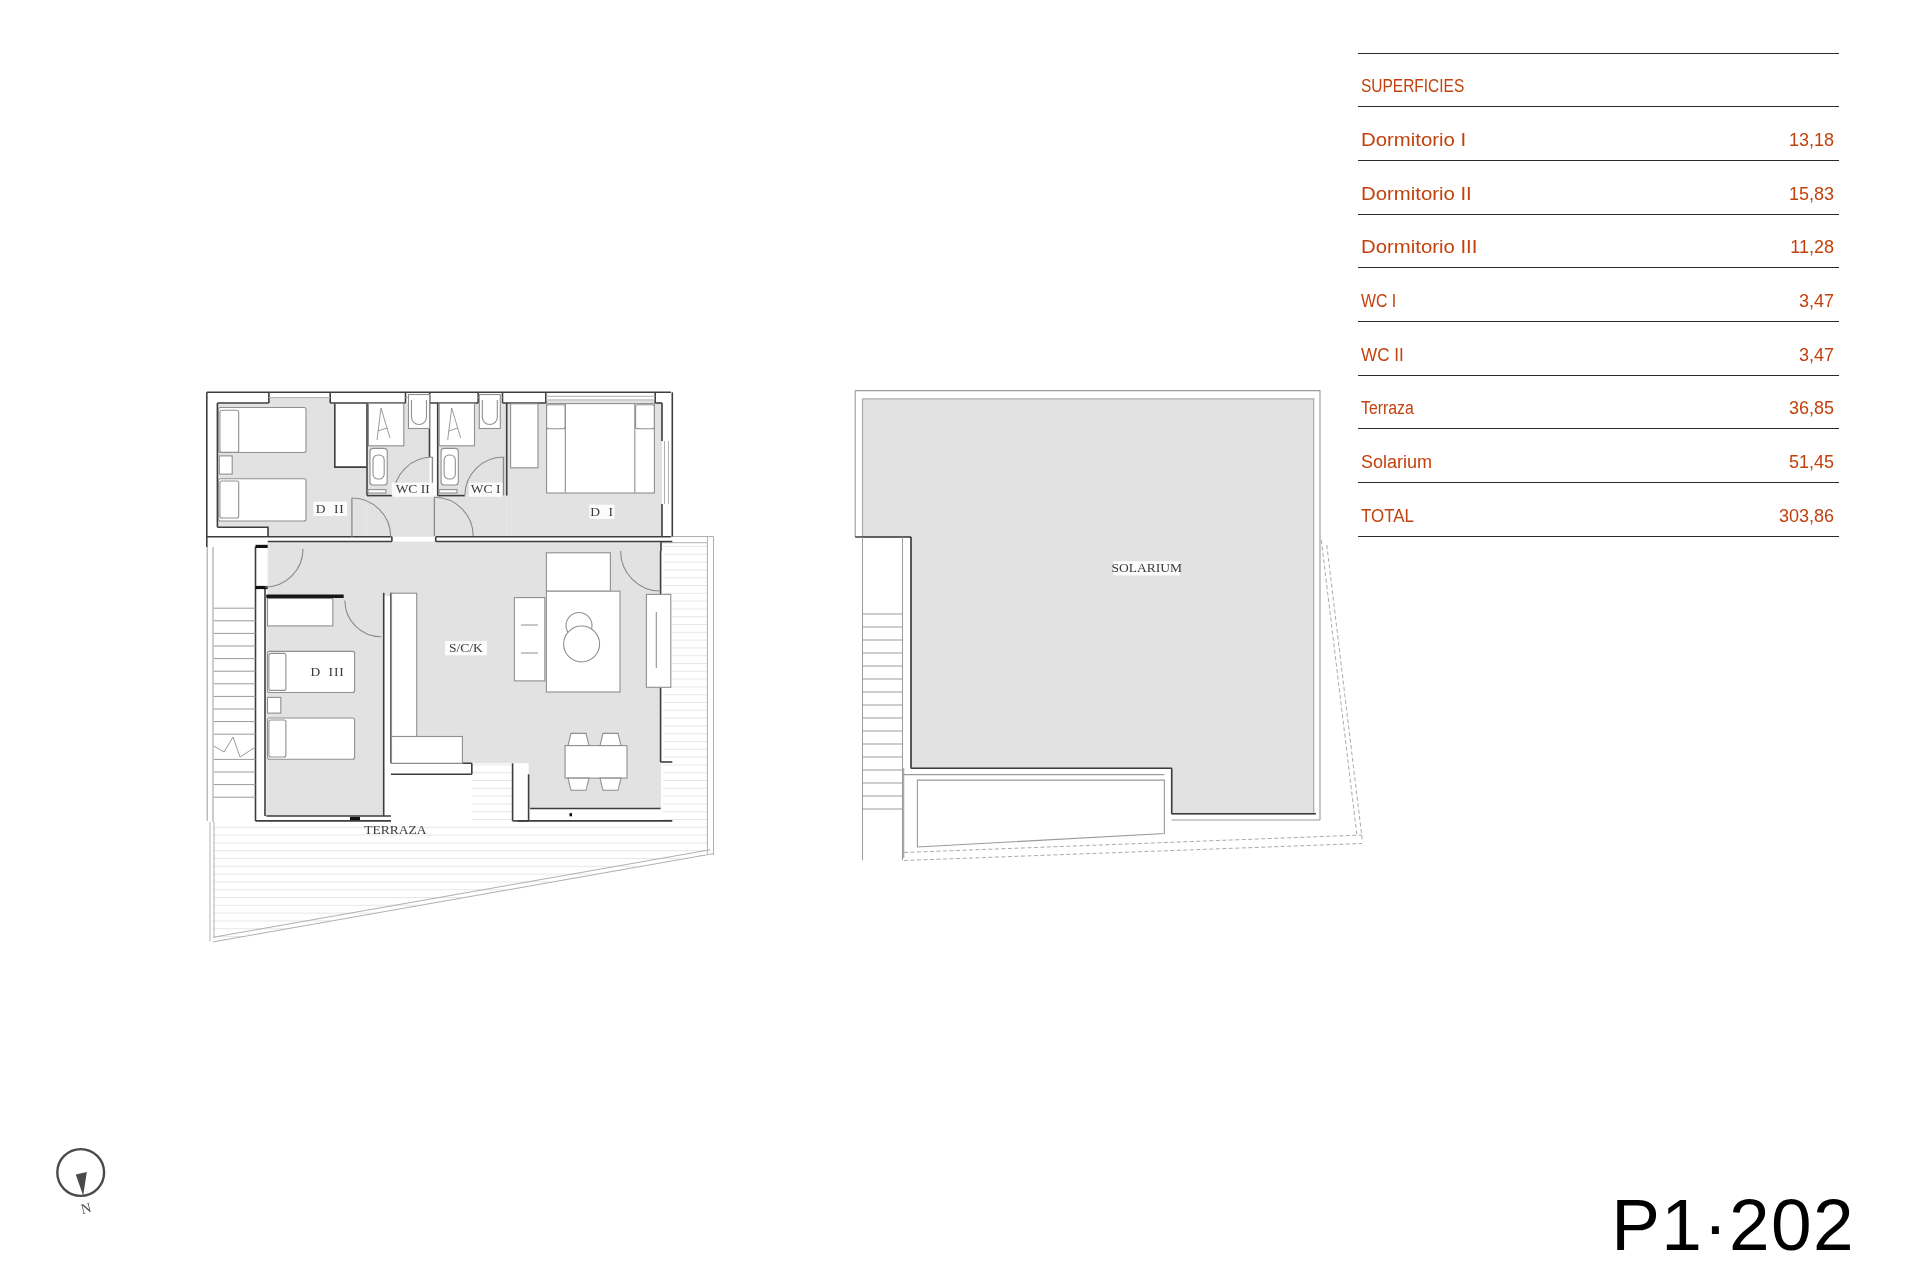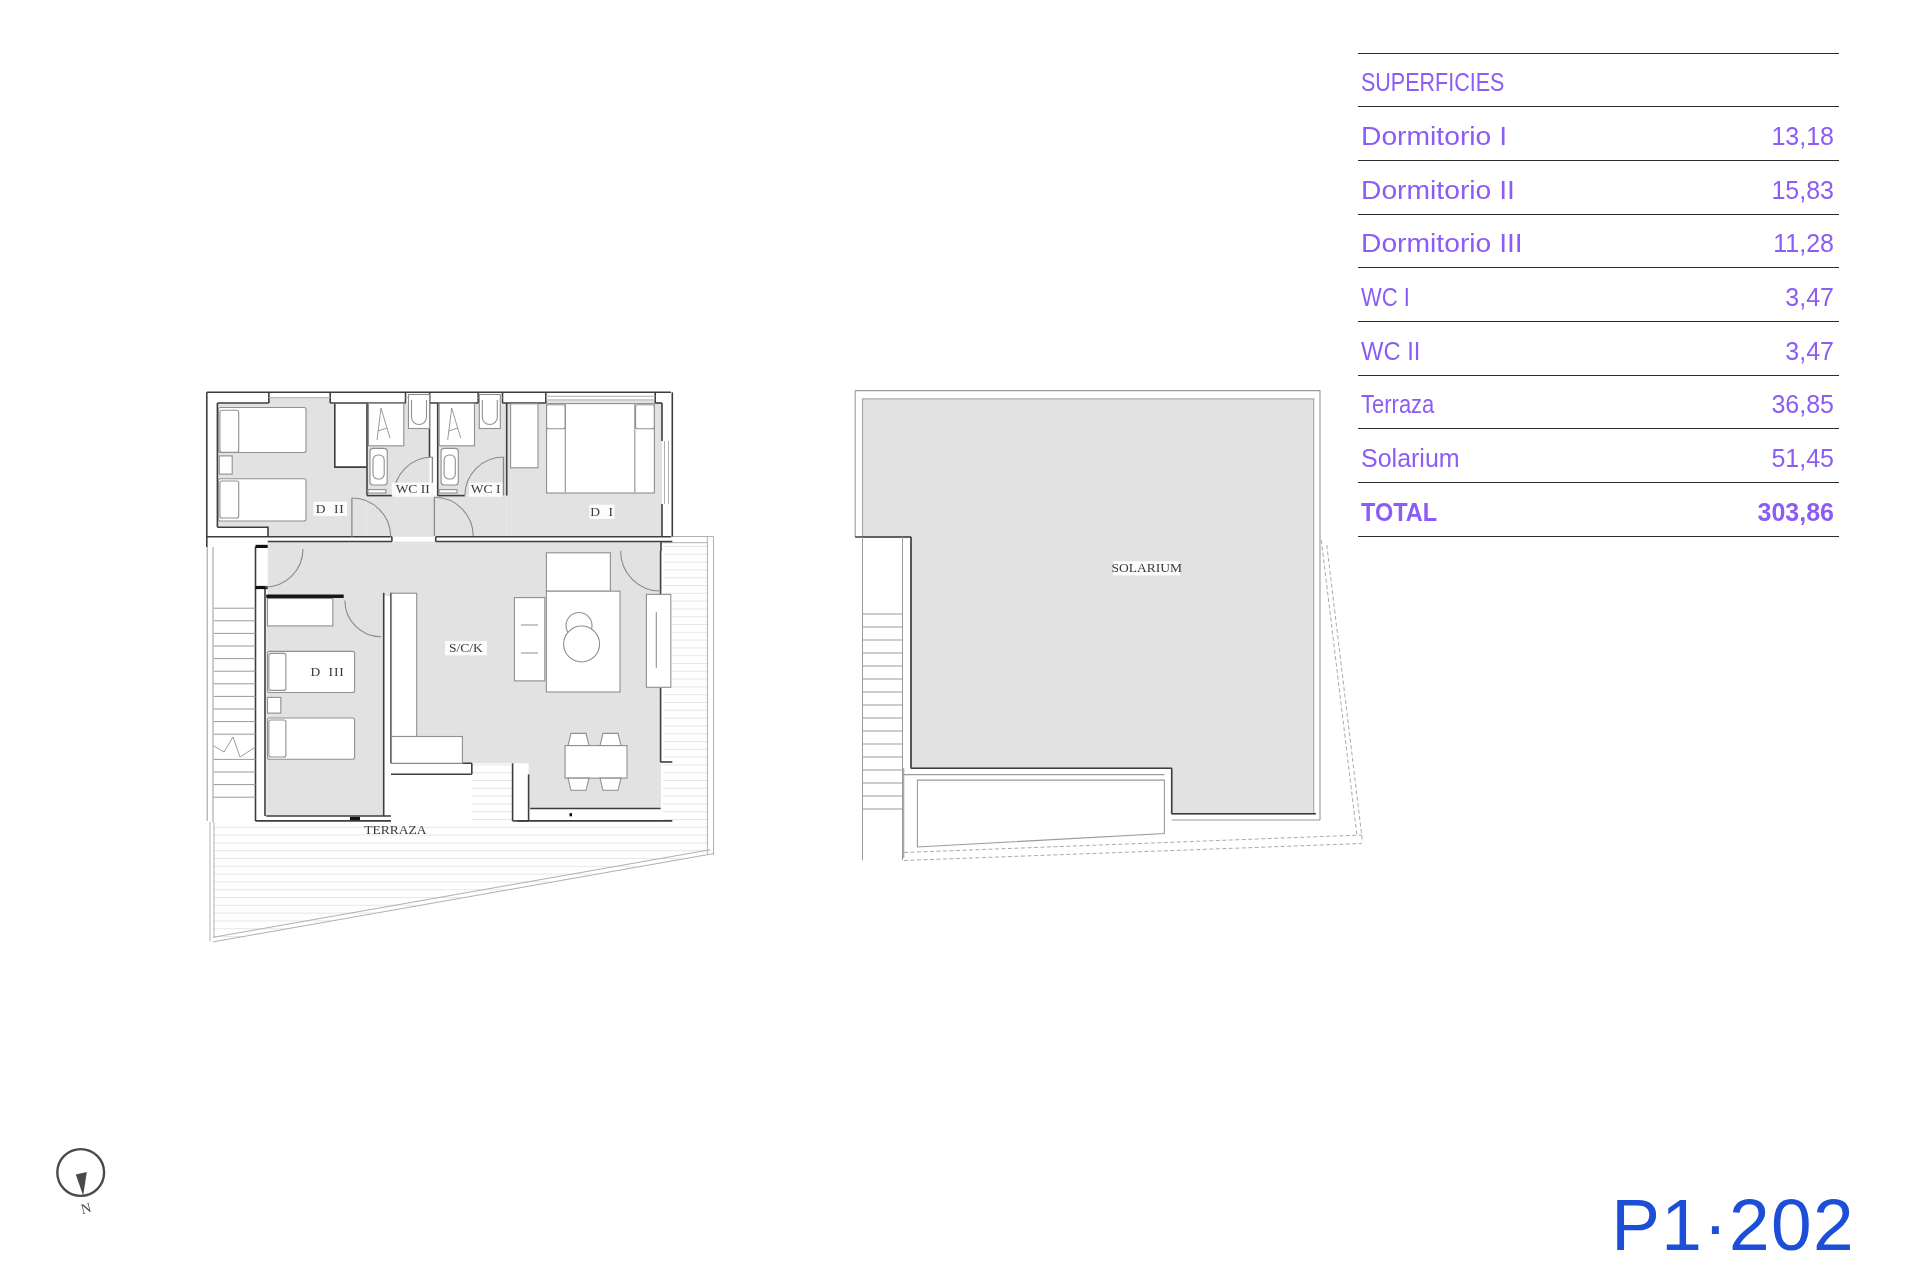--- a/index.html
+++ b/index.html
@@ -1,26 +1,26 @@
 <!DOCTYPE html>
 <html><head>
 <meta charset="utf-8">
 <style>
 html,body { margin:0; padding:0; }
 body { width:1920px; height:1280px; background:#ffffff; position:relative; overflow:hidden;
        font-family:"Liberation Sans", sans-serif; }
 #plans { position:absolute; left:0; top:0; }
-#tbl { position:absolute; left:1358px; top:52.5px; width:481px; font-size:25px; color:#8b5cf6; }
+#tbl { position:absolute; left:1358px; top:52.5px; width:481px; font-size:18px; color:#c2410c; }
 .trow { height:53.7px; box-sizing:border-box; border-top:1.55px solid #2b2b2b;
         display:flex; justify-content:space-between; align-items:flex-end;
         padding:0 5px 9px 3px; }
 .tname { transform-origin:left center; }
 #tbl .last { border-top:1.55px solid #2b2b2b; height:0; }
 #pnum { position:absolute; left:0; width:1855px; text-align:right; top:1183px;
-        font-size:73px; color:#1d4ed8; letter-spacing:1.4px; }
+        font-size:73px; color:#000000; letter-spacing:1.4px; }
 </style>
 </head>
 <body>
 <svg id="plans" width="1920" height="1280" viewBox="0 0 1920 1280">
 <defs>
 <pattern id="hatch" width="10" height="7.8" patternUnits="userSpaceOnUse">
   <rect width="10" height="7.8" fill="#ffffff"></rect>
   <rect y="0" width="10" height="1" fill="#e7e7e7"></rect>
 </pattern>
 </defs>
@@ -282,19 +282,19 @@
       <span class="tval">3,47</span>
     </div>
 <div class="trow">
       <span class="tname" style="transform:scaleX(0.88);">Terraza</span>
       <span class="tval">36,85</span>
     </div>
 <div class="trow">
       <span class="tname">Solarium</span>
       <span class="tval">51,45</span>
     </div>
-<div class="trow" style="font-weight:bold">
+<div class="trow" style="font-weight:normal">
       <span class="tname" style="transform:scaleX(0.94);">TOTAL</span>
       <span class="tval">303,86</span>
     </div>
 <div class="last"></div>
 </div>
 <div id="pnum">P1·202</div>
 
 </body></html>

